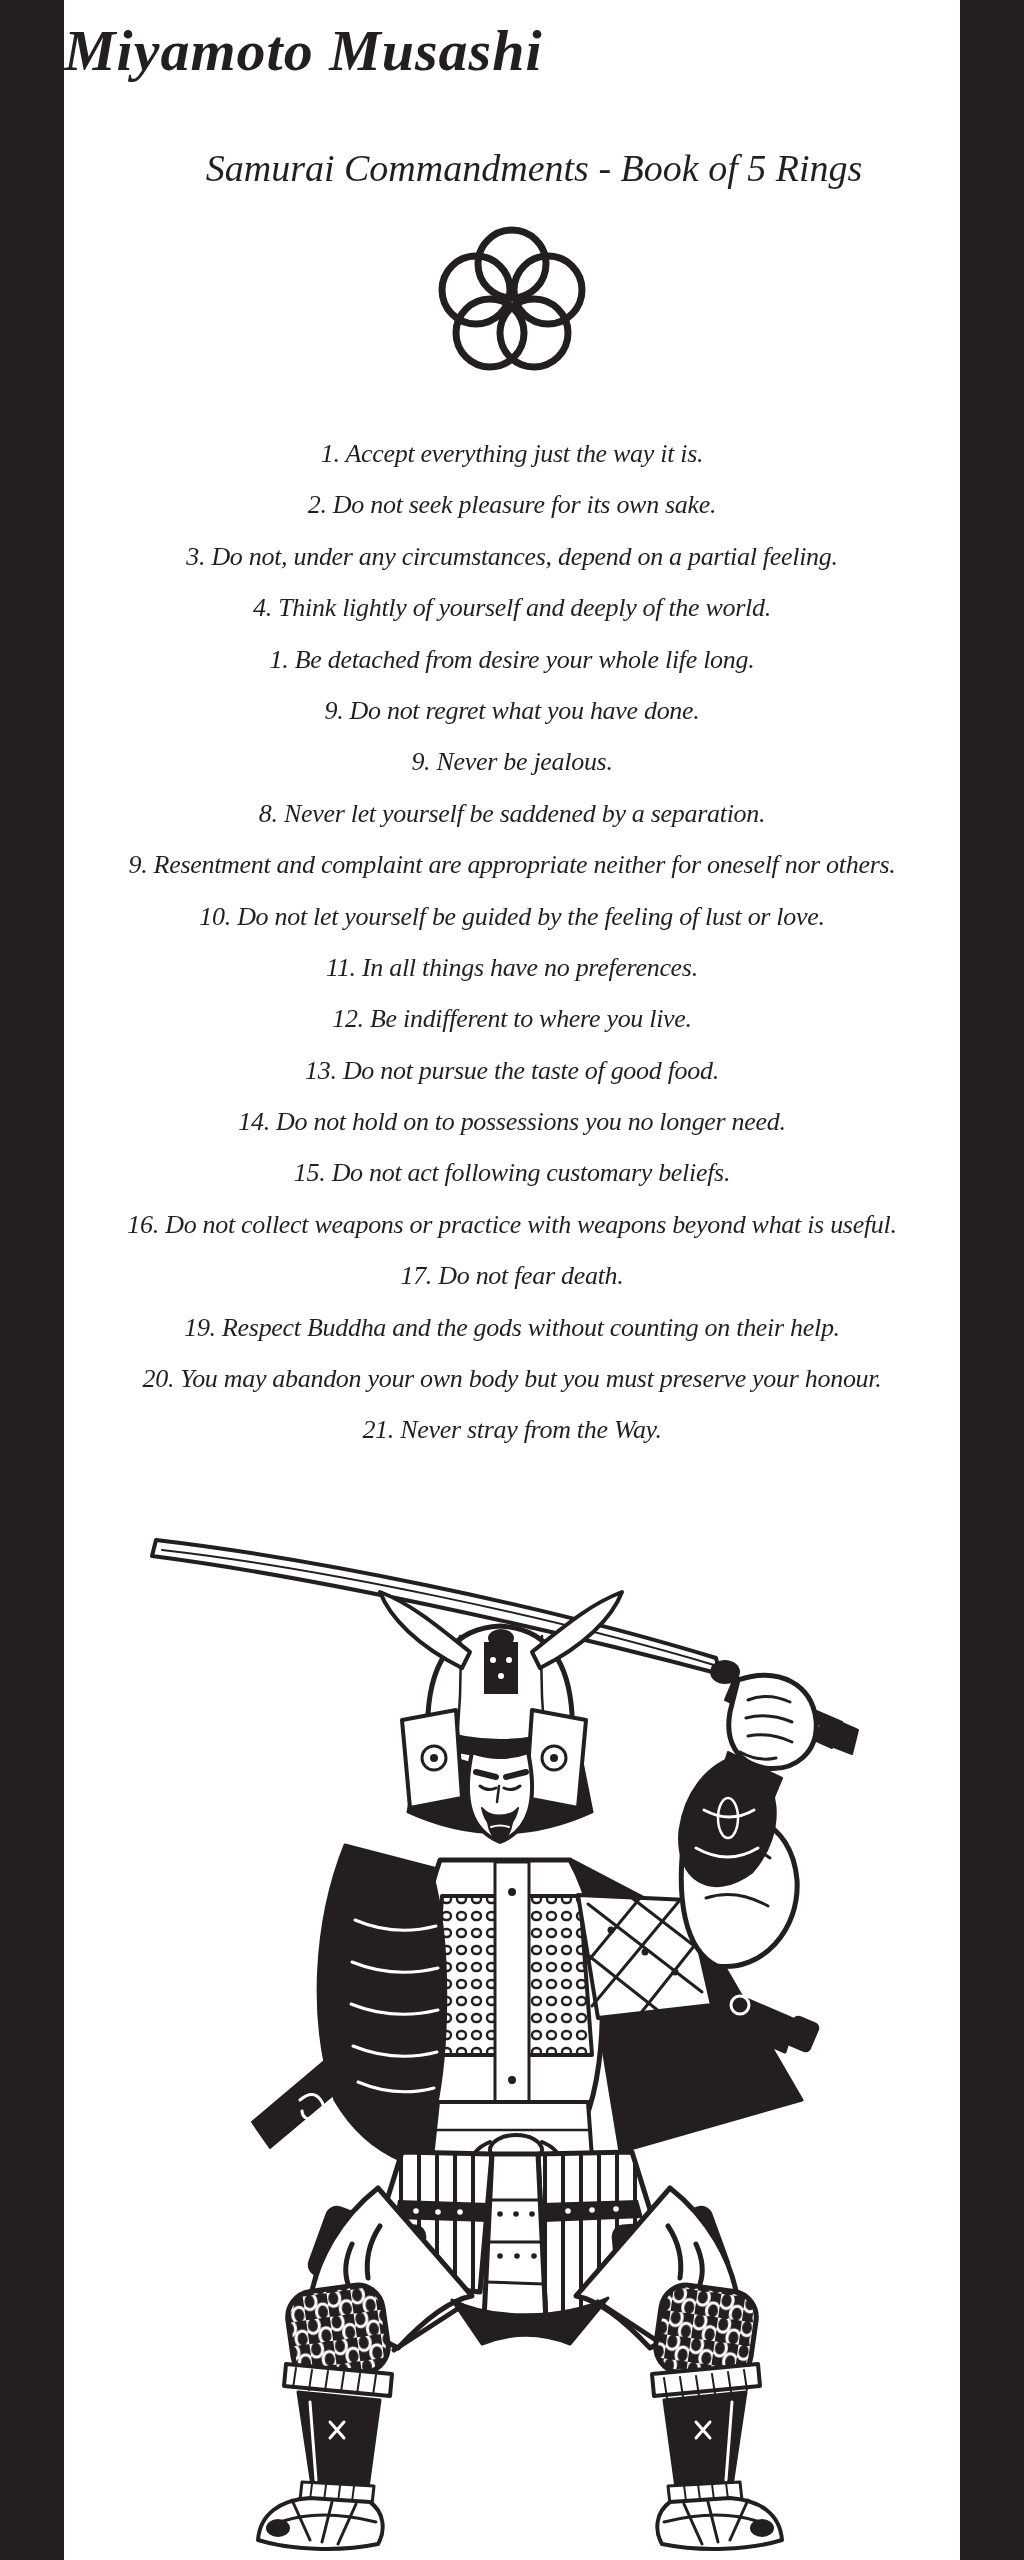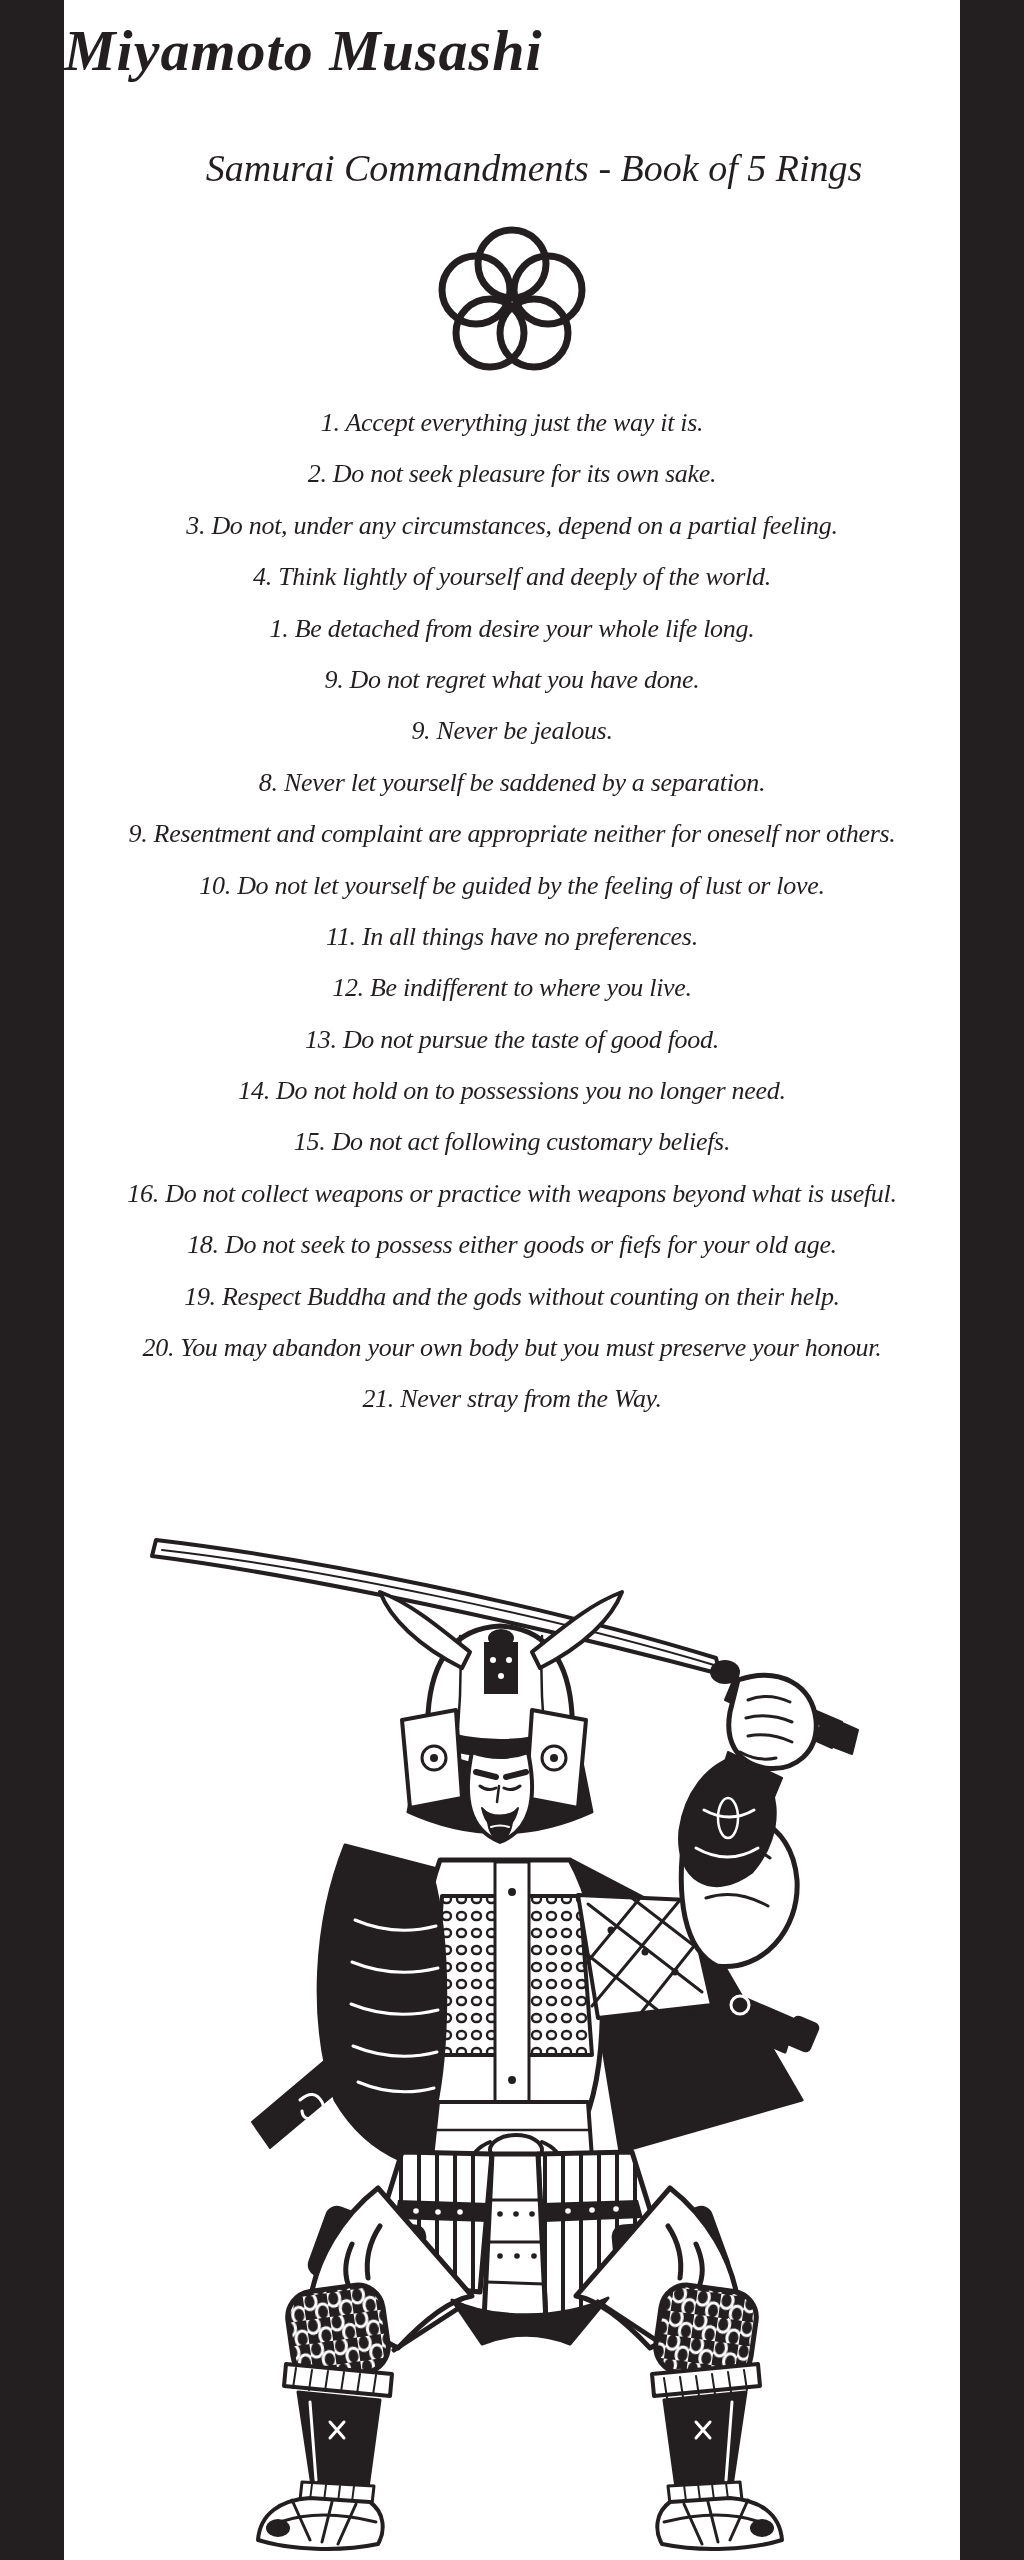--- a/index.html
+++ b/index.html
@@ -13,21 +13,21 @@
   .poster-title{
     position:absolute;top:18px;left:64px;width:758px;text-align:left;
     font-style:italic;font-weight:700;font-size:58px;line-height:1.15;
     letter-spacing:1px;white-space:nowrap;
   }
   .poster-subtitle{
     position:absolute;top:146px;left:64px;width:940px;text-align:center;
     font-style:italic;font-weight:400;font-size:38px;white-space:nowrap;
   }
   .emblem{position:absolute;top:222px;left:432px;}
-  .commandments{position:absolute;top:397px;left:64px;width:896px;text-align:center;}
+  .commandments{position:absolute;top:428px;left:64px;width:896px;text-align:center;}
   .cmd-line{
     height:51.4px;line-height:51.4px;font-style:italic;font-size:26px;
     letter-spacing:-0.3px;white-space:nowrap;
   }
   .samurai{position:absolute;left:140px;top:1500px;}
 </style>
 </head>
 <body>
 
 <div class="side-bar" id="left-bar"></div>
@@ -56,21 +56,21 @@
     <div class="cmd-line">9. Never be jealous.</div>
     <div class="cmd-line">8. Never let yourself be saddened by a separation.</div>
     <div class="cmd-line">9. Resentment and complaint are appropriate neither for oneself nor others.</div>
     <div class="cmd-line">10. Do not let yourself be guided by the feeling of lust or love.</div>
     <div class="cmd-line">11. In all things have no preferences.</div>
     <div class="cmd-line">12. Be indifferent to where you live.</div>
     <div class="cmd-line">13. Do not pursue the taste of good food.</div>
     <div class="cmd-line">14. Do not hold on to possessions you no longer need.</div>
     <div class="cmd-line">15. Do not act following customary beliefs.</div>
     <div class="cmd-line">16. Do not collect weapons or practice with weapons beyond what is useful.</div>
-    <div class="cmd-line">18. Do not seek to possess either goods or fiefs for your old age.</div>
+    <div class="cmd-line">17. Do not fear death.</div>
     <div class="cmd-line">19. Respect Buddha and the gods without counting on their help.</div>
     <div class="cmd-line">20. You may abandon your own body but you must preserve your honour.</div>
     <div class="cmd-line">21. Never stray from the Way.</div>
   </div>
 
 <svg class="samurai" width="760" height="1060" viewBox="0 0 760 1060">
   <defs>
     <pattern id="slat" width="18" height="18" patternUnits="userSpaceOnUse">
       <rect width="18" height="18" fill="#ffffff"></rect>
       <rect x="7" width="4" height="18" fill="#231f20"></rect>

